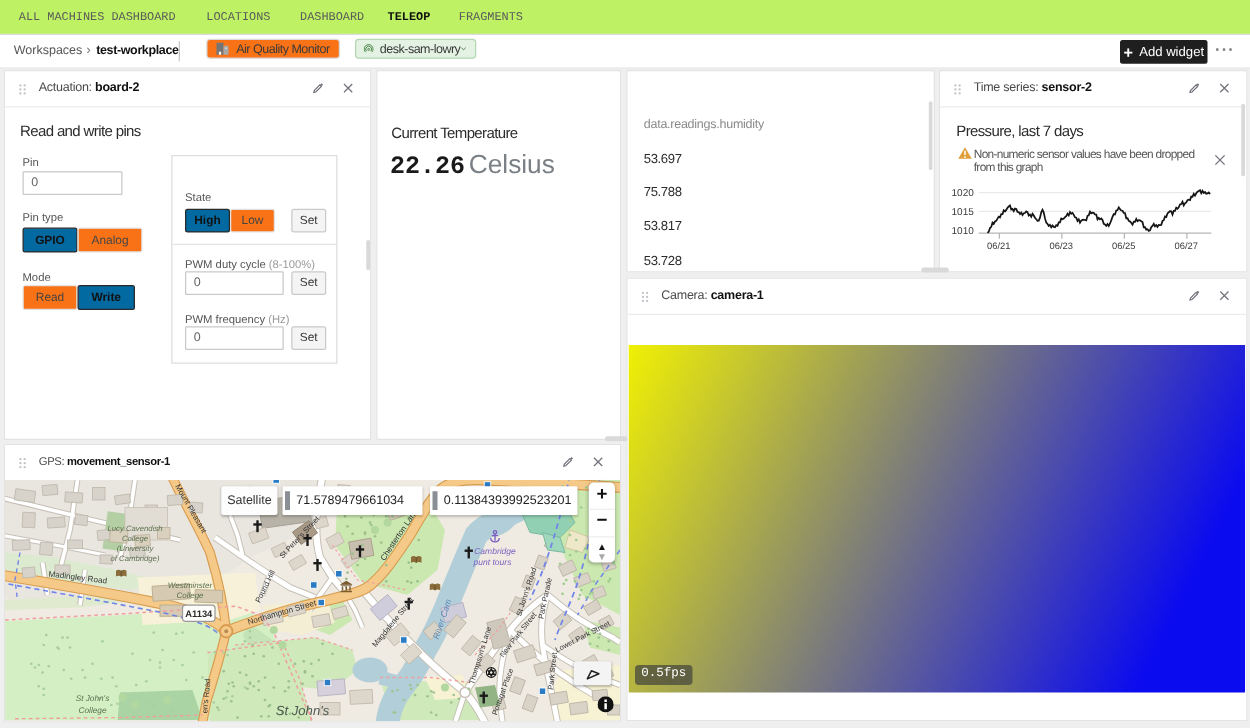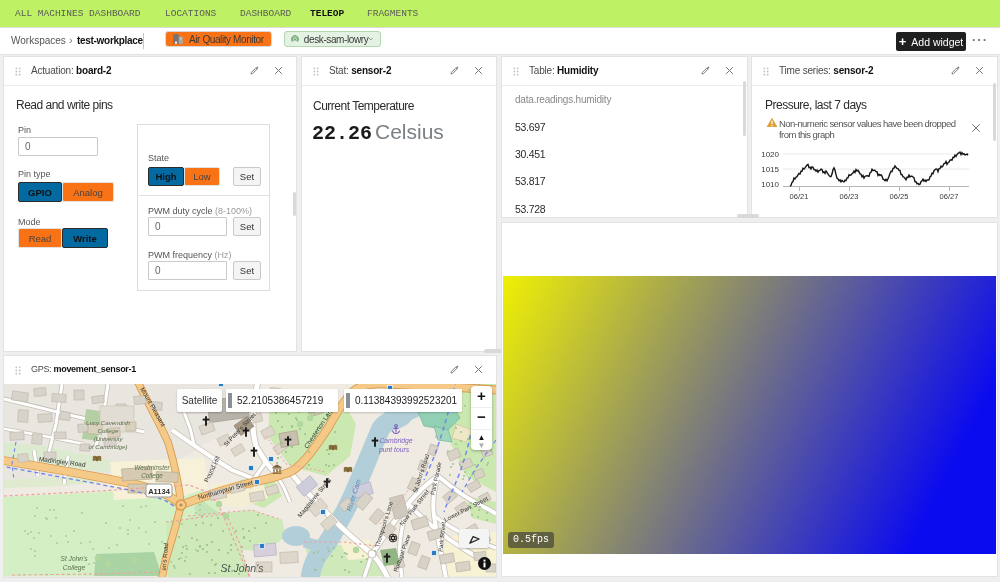--- a/index.html
+++ b/index.html
@@ -112,68 +112,28 @@
     <div class="inp abs" style="left:10px;top:92px;width:79px;height:19px">0</div>
     <div class="btn bset abs" style="left:95px;top:92px;width:28px;height:19px">Set</div>
     <label class="sm abs" style="left:10px;top:125px">PWM frequency <span style="color:#9a9a9a">(Hz)</span></label>
     <div class="inp abs" style="left:10px;top:136px;width:79px;height:19px">0</div>
     <div class="btn bset abs" style="left:95px;top:136px;width:28px;height:19px">Set</div>
   </div>
   <div class="scrl" style="right:0;top:135px;width:3px;height:24px"></div>
 </div>
 
 <div class="card" id="stat" style="left:301px;top:56px;width:196px;height:296px">
-  <div class="chead">
-    <svg class="hnd" width="6" height="9" viewBox="0 0 6 9">
-        <g fill="#c1c1c6">
-          <circle cx="1.3" cy="1.3" r="0.9"></circle>
-          <circle cx="4.7" cy="1.3" r="0.9"></circle>
-          <circle cx="1.3" cy="4.5" r="0.9"></circle>
-          <circle cx="4.7" cy="4.5" r="0.9"></circle>
-          <circle cx="1.3" cy="7.7" r="0.9"></circle>
-          <circle cx="4.7" cy="7.7" r="0.9"></circle>
-        </g>
-      </svg>
-    <span class="ctitle">Stat: <b>sensor-2</b></span>
-    <svg class="hico pen" width="9" height="9" viewBox="0 0 9 9">
-        <path d="M1 8L1.4 6.4 5.9 1.9 7.1 3.1 2.6 7.6z" fill="none" stroke="#6f6f79" stroke-width="0.9"></path>
-        <rect x="6.5" y="0.9" width="1.6" height="1.6" transform="rotate(45 7.3 1.7)" fill="#6f6f79"></rect>
-      </svg>
-    <svg class="hico xx" width="9" height="9" viewBox="0 0 9 9">
-        <path d="M1.2 1.2l6.6 6.6M7.8 1.2l-6.6 6.6" stroke="#73737d" stroke-width="1"></path>
-      </svg>
-  </div>
   <div class="abs" style="left:11px;top:42px;font-size:12px;letter-spacing:-0.5px;color:#2b2b2b">Current Temperature</div>
   <div class="abs" style="left:10px;top:63px;font-family:'Liberation Mono',monospace;font-size:20px;font-weight:bold;color:#1a1a1a">22.26<span style="font-family:'Liberation Sans',sans-serif;font-size:21px;font-weight:normal;color:#7a8085;margin-left:3px">Celsius</span></div>
 </div>
 
 <div class="card" id="tbl" style="left:501px;top:56px;width:247px;height:162px">
-  <div class="chead">
-    <svg class="hnd" width="6" height="9" viewBox="0 0 6 9">
-        <g fill="#c1c1c6">
-          <circle cx="1.3" cy="1.3" r="0.9"></circle>
-          <circle cx="4.7" cy="1.3" r="0.9"></circle>
-          <circle cx="1.3" cy="4.5" r="0.9"></circle>
-          <circle cx="4.7" cy="4.5" r="0.9"></circle>
-          <circle cx="1.3" cy="7.7" r="0.9"></circle>
-          <circle cx="4.7" cy="7.7" r="0.9"></circle>
-        </g>
-      </svg>
-    <span class="ctitle">Table: <b>Humidity</b></span>
-    <svg class="hico pen" width="9" height="9" viewBox="0 0 9 9">
-        <path d="M1 8L1.4 6.4 5.9 1.9 7.1 3.1 2.6 7.6z" fill="none" stroke="#6f6f79" stroke-width="0.9"></path>
-        <rect x="6.5" y="0.9" width="1.6" height="1.6" transform="rotate(45 7.3 1.7)" fill="#6f6f79"></rect>
-      </svg>
-    <svg class="hico xx" width="9" height="9" viewBox="0 0 9 9">
-        <path d="M1.2 1.2l6.6 6.6M7.8 1.2l-6.6 6.6" stroke="#73737d" stroke-width="1"></path>
-      </svg>
-  </div>
   <div class="abs" style="left:13px;top:37px;font-size:10px;letter-spacing:-0.2px;color:#8a8a8a">data.readings.humidity</div>
   <div class="abs" style="left:13px;top:64px;font-size:10.5px;letter-spacing:-0.3px;color:#2b2b2b">53.697</div>
-  <div class="abs" style="left:13px;top:91px;font-size:10.5px;letter-spacing:-0.3px;color:#2b2b2b">30.451</div>
+  <div class="abs" style="left:13px;top:91px;font-size:10.5px;letter-spacing:-0.3px;color:#2b2b2b">75.788</div>
   <div class="abs" style="left:13px;top:118px;font-size:10.5px;letter-spacing:-0.3px;color:#2b2b2b">53.817</div>
   <div class="abs" style="left:13px;top:146px;font-size:10.5px;letter-spacing:-0.3px;color:#2b2b2b">53.728</div>
   <div class="scrl" style="right:1px;top:24px;width:3px;height:55px"></div>
 </div>
 
 <div class="card" id="ts" style="left:751px;top:56px;width:247px;height:162px">
   <div class="chead">
     <svg class="hnd" width="6" height="9" viewBox="0 0 6 9">
         <g fill="#c1c1c6">
           <circle cx="1.3" cy="1.3" r="0.9"></circle>
@@ -224,20 +184,40 @@
         <text x="97" y="56">06/23</text>
         <text x="147" y="56">06/25</text>
         <text x="197" y="56">06/27</text>
     </g>
     <polyline fill="none" stroke="#151515" stroke-width="1.4" points="38,43.3 39,42.4 40,39.4 41,38.5 42,35.1 43,36.0 44,34.2 45,33.7 46,31.9 47,30.4 48,31.0 49,28.2 50,28.2 51,25.2 52,26.1 53,24.9 54,23.3 55,22.1 56,21.4 57,24.6 58,24.1 59,25.9 60,23.8 61,24.2 62,26.6 63,26.7 64,28.2 65,27.1 66,29.1 67,27.6 68,27.4 69,26.1 70,26.6 71,29.5 72,28.7 73,30.4 74,28.0 75,29.4 76,31.2 77,32.4 78,33.6 79,33.5 80,31.1 81,26.8 82,24.8 83,27.1 84,31.7 85,35.1 86,36.0 87,37.7 88,36.9 89,38.9 90,37.4 91,38.5 92,38.8 93,37.1 94,37.6 95,34.9 96,34.9 97,31.8 98,32.4 99,31.9 100,30.7 101,30.0 102,28.0 103,29.4 104,26.6 105,28.0 106,27.3 107,28.9 108,30.9 109,31.2 110,33.8 111,32.4 112,35.2 113,33.5 114,32.9 115,32.8 116,33.0 117,33.3 118,29.7 119,29.3 120,26.3 121,27.7 122,27.2 123,27.3 124,28.6 125,28.7 126,32.5 127,31.3 128,32.5 129,31.7 130,33.0 131,36.1 132,36.5 133,37.7 134,36.3 135,37.8 136,35.8 137,33.3 138,30.4 139,28.3 140,28.6 141,25.4 142,25.1 143,22.9 144,24.3 145,25.4 146,25.6 147,27.3 148,27.4 149,31.6 150,31.5 151,33.7 152,34.2 153,35.3 154,36.8 155,34.3 156,34.4 157,32.1 158,33.9 159,33.2 160,33.3 161,34.0 162,34.7 163,38.8 164,38.7 165,40.8 166,40.4 167,41.7 168,41.2 169,38.7 170,37.7 171,36.1 172,38.1 173,37.1 174,38.5 175,36.9 176,37.0 177,36.9 178,33.7 179,33.2 180,30.2 181,30.7 182,27.7 183,26.8 184,25.9 185,26.1 186,28.7 187,25.6 188,25.6 189,23.2 190,24.0 191,22.9 192,20.6 193,20.3 194,18.4 195,21.3 196,19.7 197,19.0 198,17.1 199,16.8 200,17.1 201,14.3 202,14.5 203,12.1 204,13.5 205,11.6 206,10.4 207,9.9 208,9.1 209,11.5 210,9.6 211,11.3 212,10.6 213,12.0 214,11.7 215,11.0 216,12.3"></polyline>
   </svg>
   <div class="scrl" style="right:1px;top:26px;width:3px;height:58px"></div>
 </div>
 
 <div class="card" id="cam" style="left:501px;top:222px;width:497px;height:355px">
+  <div class="chead">
+    <svg class="hnd" width="6" height="9" viewBox="0 0 6 9">
+        <g fill="#c1c1c6">
+          <circle cx="1.3" cy="1.3" r="0.9"></circle>
+          <circle cx="4.7" cy="1.3" r="0.9"></circle>
+          <circle cx="1.3" cy="4.5" r="0.9"></circle>
+          <circle cx="4.7" cy="4.5" r="0.9"></circle>
+          <circle cx="1.3" cy="7.7" r="0.9"></circle>
+          <circle cx="4.7" cy="7.7" r="0.9"></circle>
+        </g>
+      </svg>
+    <span class="ctitle">Camera: <b>camera-1</b></span>
+    <svg class="hico pen" width="9" height="9" viewBox="0 0 9 9">
+        <path d="M1 8L1.4 6.4 5.9 1.9 7.1 3.1 2.6 7.6z" fill="none" stroke="#6f6f79" stroke-width="0.9"></path>
+        <rect x="6.5" y="0.9" width="1.6" height="1.6" transform="rotate(45 7.3 1.7)" fill="#6f6f79"></rect>
+      </svg>
+    <svg class="hico xx" width="9" height="9" viewBox="0 0 9 9">
+        <path d="M1.2 1.2l6.6 6.6M7.8 1.2l-6.6 6.6" stroke="#73737d" stroke-width="1"></path>
+      </svg>
+  </div>
   <div class="abs" style="left:1px;top:53px;width:493px;height:278px;background:linear-gradient(117deg,#f0f004 0%,#0b0bef 86%)"></div>
   <div class="abs" style="left:6px;top:309px;background:rgba(72,72,62,.75);color:#fff;font-family:'Liberation Mono',monospace;font-size:10px;font-weight:normal;padding:2px 5px 3px;border-radius:3px">0.5fps</div>
 </div>
 
 <div class="card" id="gps" style="left:3px;top:355px;width:494px;height:223px">
   <div class="chead">
     <svg class="hnd" width="6" height="9" viewBox="0 0 6 9">
         <g fill="#c1c1c6">
           <circle cx="1.3" cy="1.3" r="0.9"></circle>
           <circle cx="4.7" cy="1.3" r="0.9"></circle>
@@ -737,21 +717,21 @@
         <text x="238" y="188" font-size="10.5" fill="#4c5850" text-anchor="middle" font-style="italic">St John's</text>
         <text x="352" y="112" font-size="7" fill="#5b87b5" text-anchor="middle" font-style="italic" transform="rotate(-72 352 112)">River Cam</text>
         <text x="392" y="59" font-size="6.8" fill="#7a5fc0" text-anchor="middle" font-style="italic">Cambridge</text>
         <text x="390" y="68" font-size="6.8" fill="#7a5fc0" text-anchor="middle" font-style="italic">punt tours</text>
       </svg>
   </div>
 
   <div class="abs" style="left:173px;top:33px;width:45px;height:23px;background:#fdfdfd;border-radius:2px;box-shadow:0 1px 2px rgba(0,0,0,.25);font-size:10px;color:#333;display:flex;align-items:center;justify-content:center">Satellite</div>
   <div class="abs" style="left:222px;top:33px;width:112px;height:23px;background:#fff;border-radius:1px;box-shadow:0 1px 2px rgba(0,0,0,.2);display:flex;align-items:center">
       <span style="width:4px;height:15px;background:#8a8f96;margin-left:2px"></span>
-      <span style="font-size:10px;color:#222;margin-left:5px">52.2105386457219</span>
+      <span style="font-size:10px;color:#222;margin-left:5px">71.5789479661034</span>
     </div>
   <div class="abs" style="left:340px;top:33px;width:118px;height:23px;background:#fff;border-radius:1px;box-shadow:0 1px 2px rgba(0,0,0,.2);display:flex;align-items:center">
       <span style="width:4px;height:15px;background:#8a8f96;margin-left:2px"></span>
       <span style="font-size:10px;color:#222;margin-left:5px">0.11384393992523201</span>
     </div>
   <div class="abs" style="left:467px;top:30px;width:21px;height:64px;background:#fff;border-radius:4px;box-shadow:0 1px 3px rgba(0,0,0,.3)">
     <div style="height:21px;border-bottom:1px solid #eee;text-align:center;font-size:15px;font-weight:bold;color:#111;line-height:20px">+</div>
     <div style="height:21px;border-bottom:1px solid #eee;text-align:center;font-size:15px;font-weight:bold;color:#111;line-height:18px">−</div>
     <div style="height:21px;text-align:center;line-height:10px">
         <span style="display:block;font-size:8px;color:#111;margin-top:3px">▲</span>

